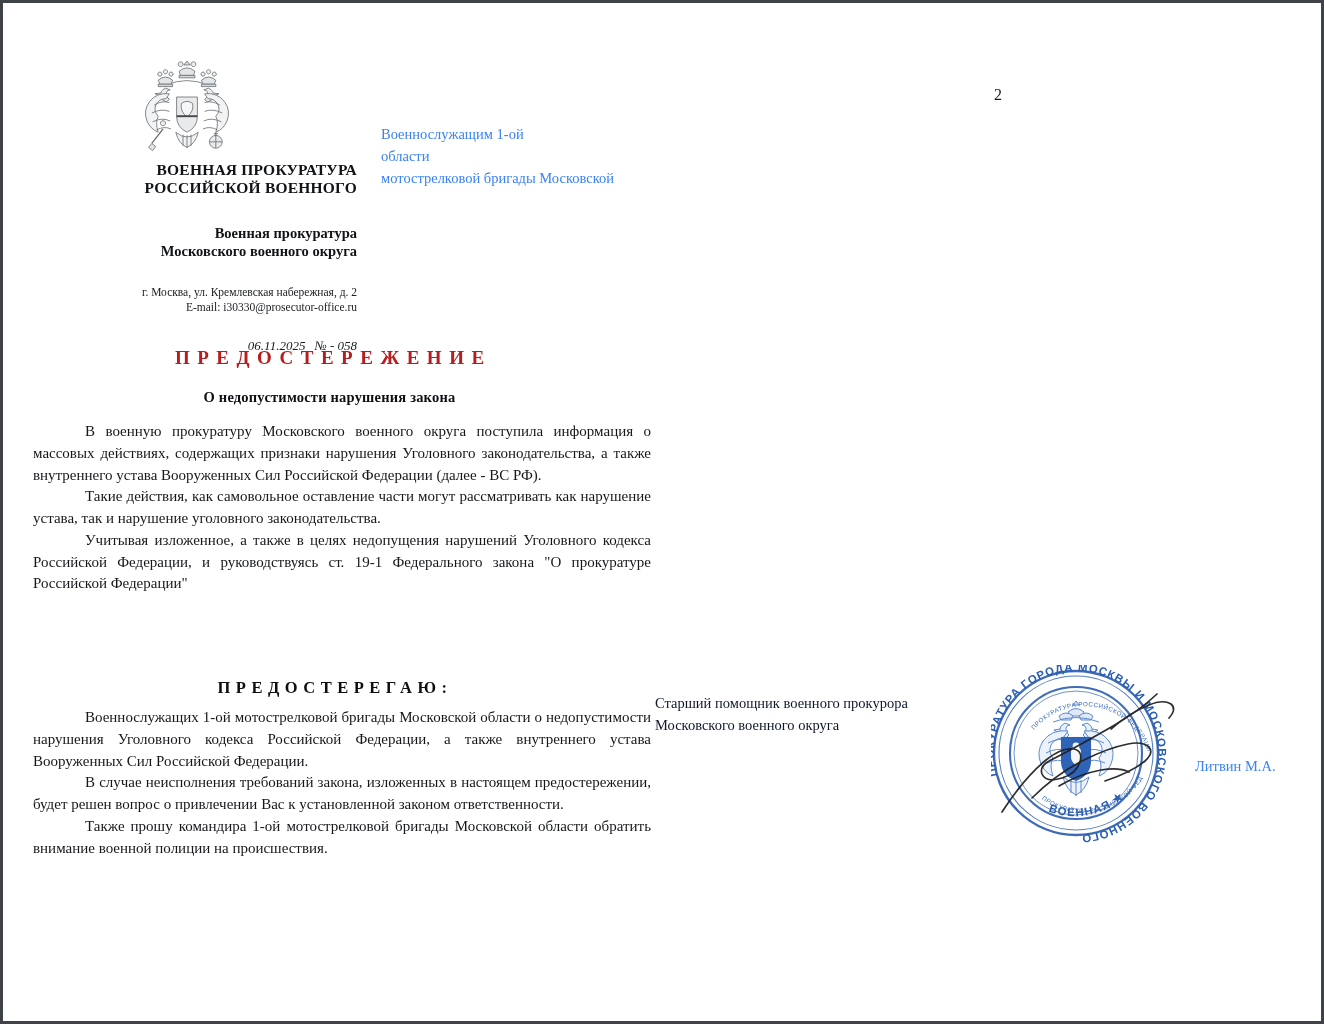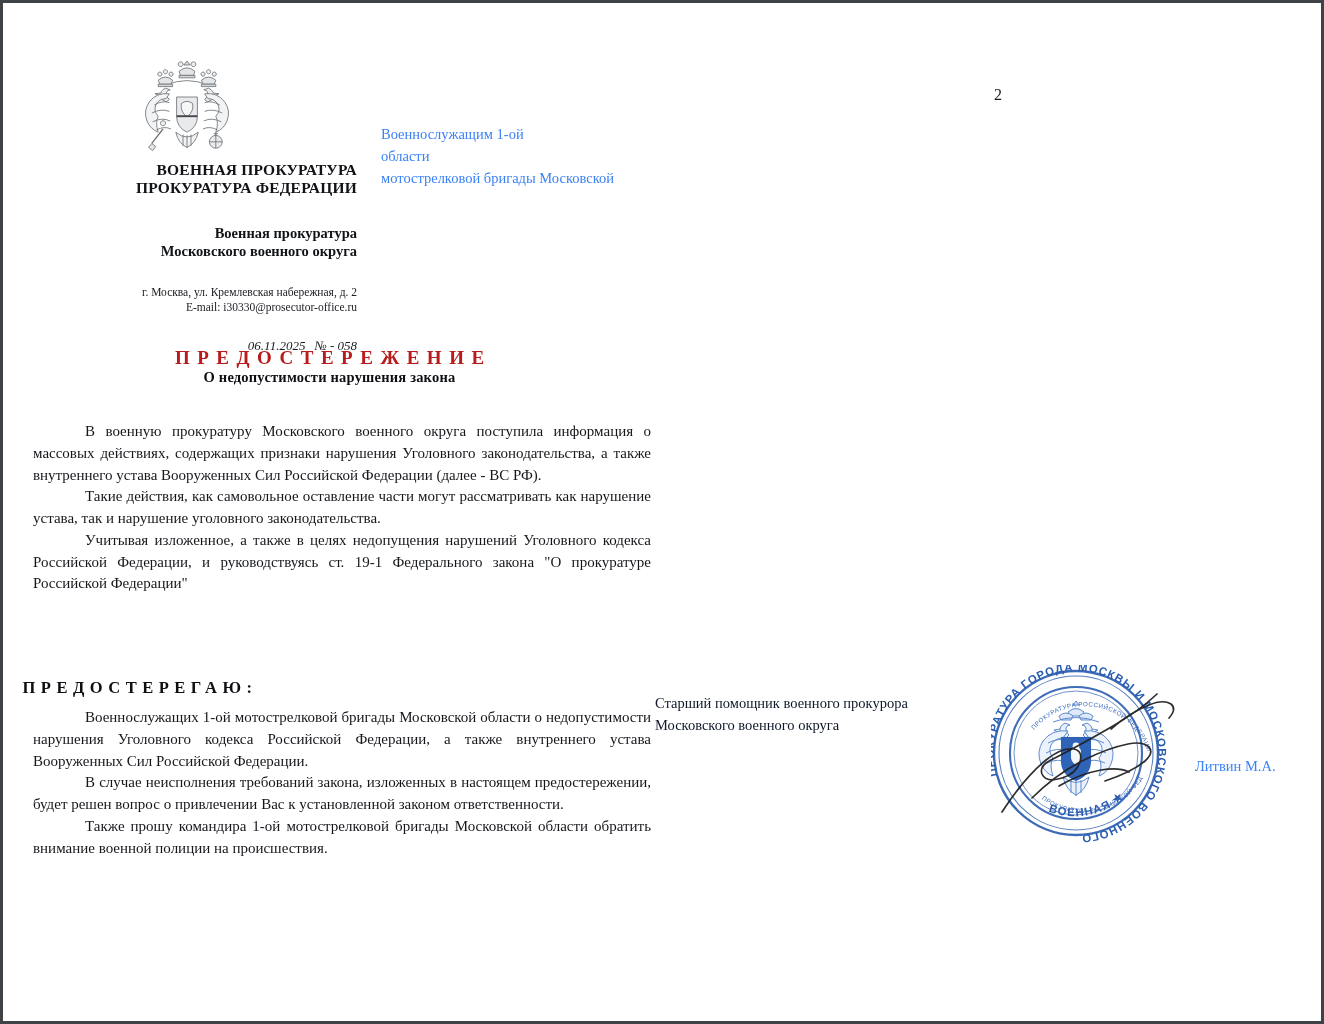--- a/index.html
+++ b/index.html
@@ -92,21 +92,21 @@
     text-align: center;
   }
   .title-main {
     font-size: 19px;
     font-weight: bold;
     letter-spacing: 7.5px;
     color: #b91c1c;
     padding-left: 7.5px;
   }
   .title-sub {
-    margin-top: 0;
+    margin-top: 20px;
     font-size: 14.5px;
     font-weight: bold;
     letter-spacing: 0.2px;
     color: #0d0f13;
   }
 
   
   .body-block {
     position: absolute;
     left: 30px;
@@ -125,21 +125,21 @@
   }
   .body-block p.last-line-left {
     text-align-last: left;
   }
 
   .declare-title {
     position: absolute;
     left: 14px;
     top: 675px;
     width: 625px;
-    text-align: left;
+    text-align: center;
     font-size: 16.5px;
     font-weight: bold;
     letter-spacing: 5.5px;
     color: #0d0f13;
     padding-left: 5.5px;
   }
 
   
   .signature {
     position: absolute;
@@ -223,21 +223,21 @@
         <path d="M88 108 h16 M96 100 v16"></path>
         <path d="M96 96 v5 M93.5 98 h5" stroke-width="1.3"></path>
 
         <path d="M46 96 q14 12 28 0 q-3 14 -14 19 q-11 -5 -14 -19 z" fill="#f2f3f4"></path>
         <path d="M55 99 v14 M60 100 v16 M65 99 v14"></path>
       </g>
     </svg>
 
     <div class="org-name">
       <div>ВОЕННАЯ ПРОКУРАТУРА</div>
-      <div>ПРОКУРАТУРА ФЕДЕРАЦИИ</div>
+      <div>РОССИЙСКОЙ ВОЕННОГО</div>
     </div>
 
     <div class="org-sub">
       <div>Военная прокуратура</div>
       <div>Московского военного округа</div>
     </div>
 
     <div class="org-addr">
       <div>г. Москва, ул. Кремлевская набережная, д. 2</div>
       <div>E-mail: i30330@prosecutor-office.ru</div>

